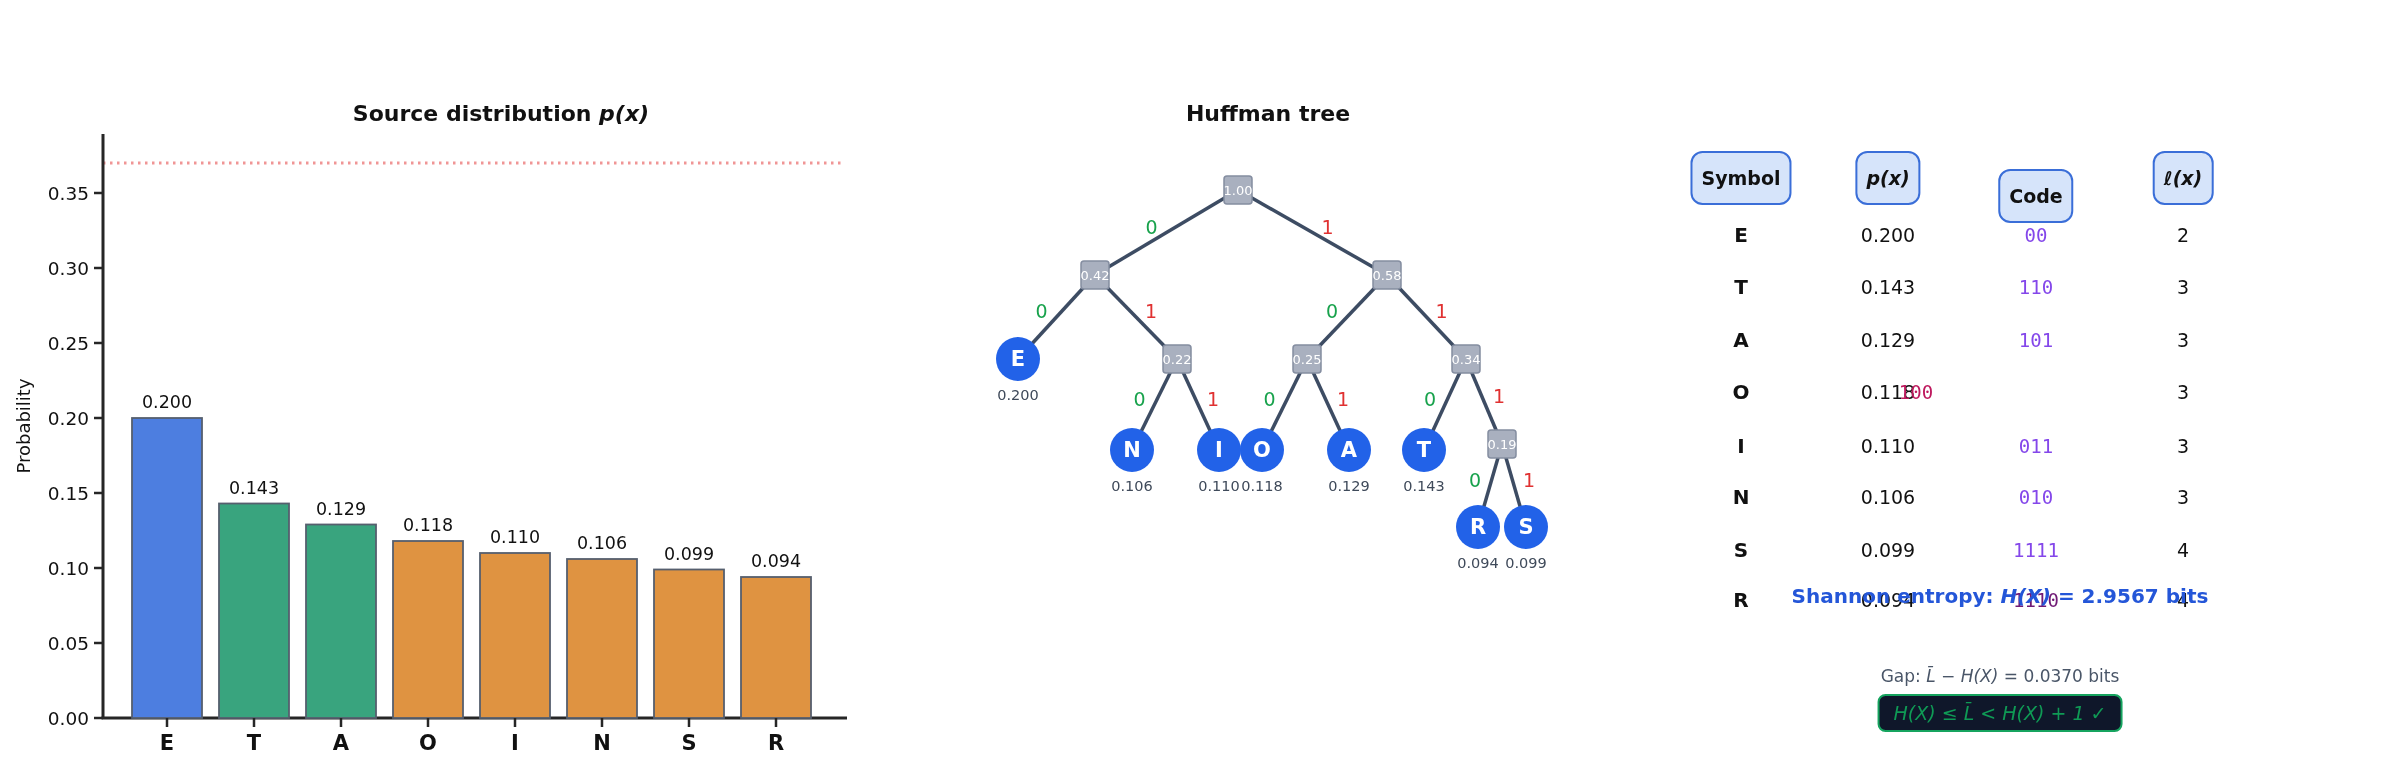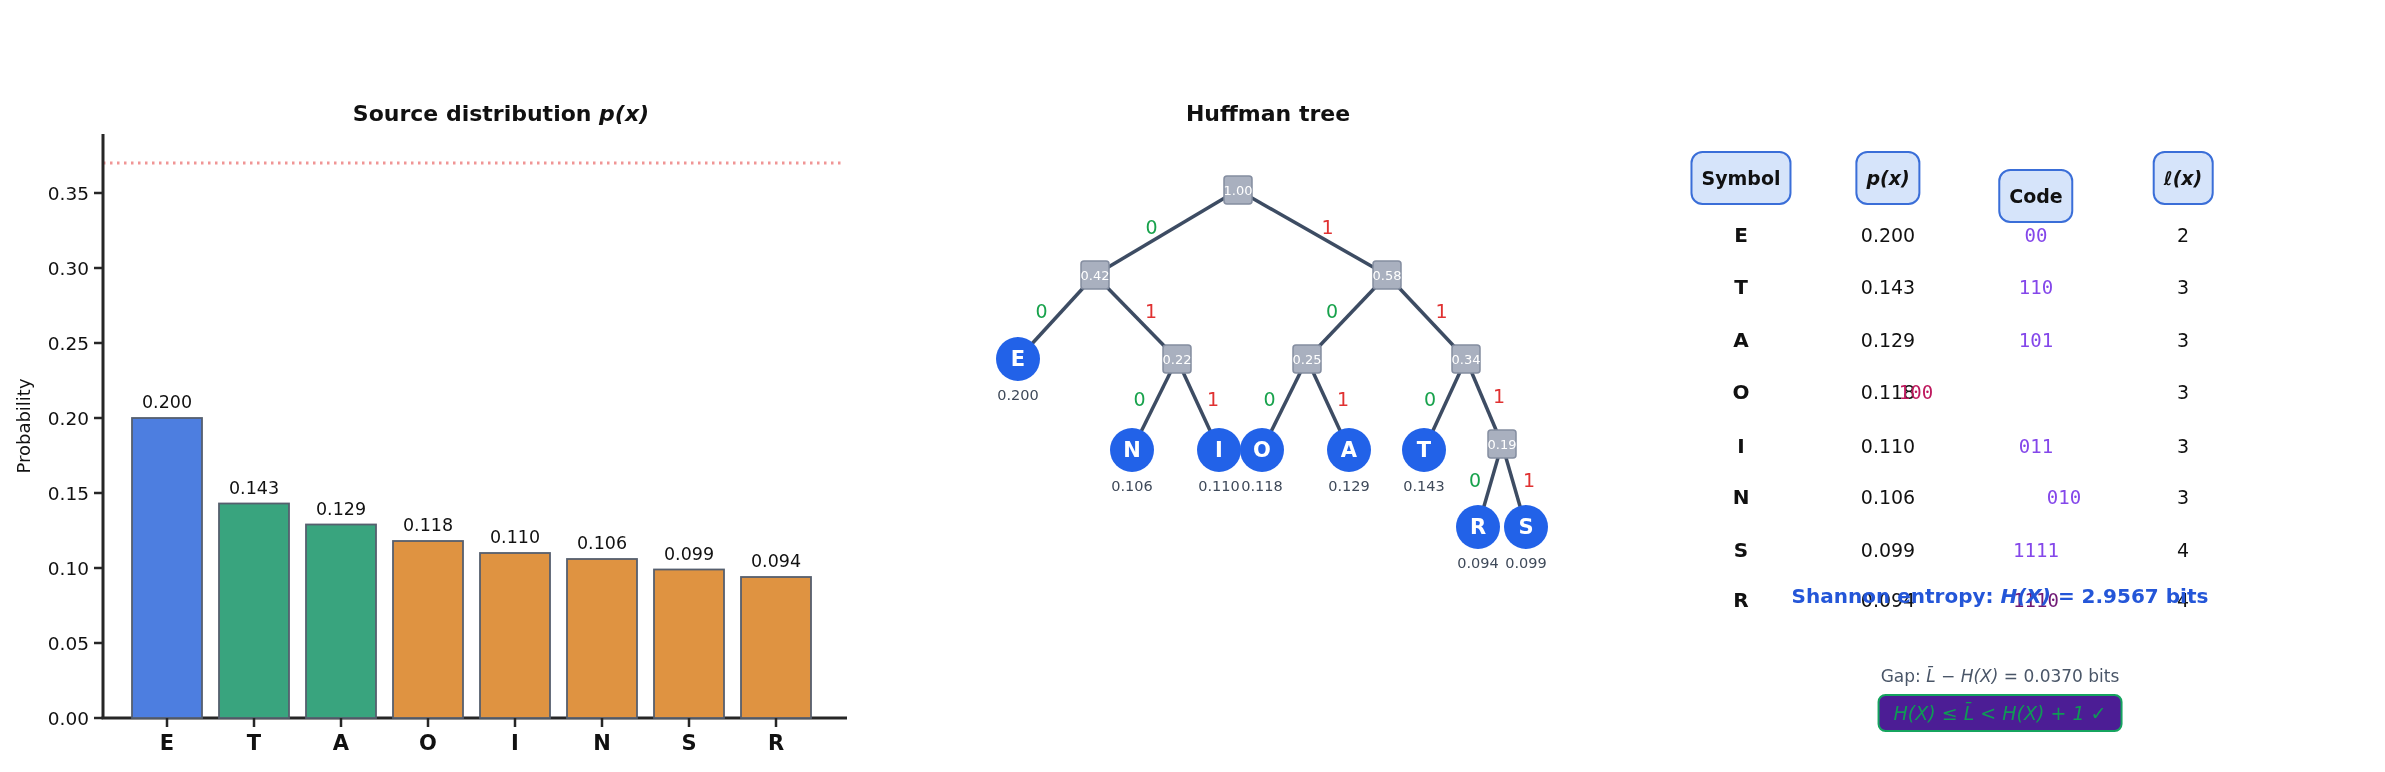--- a/index.html
+++ b/index.html
@@ -197,21 +197,21 @@
       </div>
       <div class="">
         <div class="cell sym" style="left: 1741px; top: 446px;">I</div>
         <div class="cell" style="left: 1888px; top: 446px;">0.110</div>
         <div class="cell code" style="left: 2036px; top: 446px; color: rgb(132, 71, 234);">011</div>
         <div class="cell" style="left: 2183px; top: 446px;">3</div>
       </div>
       <div class="">
         <div class="cell sym" style="left: 1741px; top: 497px;">N</div>
         <div class="cell" style="left: 1888px; top: 497px;">0.106</div>
-        <div class="cell code" style="left: 2036px; top: 497px; color: rgb(132, 71, 234); margin-left: 28px;">010</div>
+        <div class="cell code" style="left: 2036px; top: 497px; color: rgb(132, 71, 234);">010</div>
         <div class="cell" style="left: 2183px; top: 497px;">3</div>
       </div>
       <div class="">
         <div class="cell sym" style="left: 1741px; top: 550px;">S</div>
         <div class="cell" style="left: 1888px; top: 550px;">0.099</div>
         <div class="cell code" style="left: 2036px; top: 550px; color: rgb(132, 71, 234);">1111</div>
         <div class="cell" style="left: 2183px; top: 550px;">4</div>
       </div>
       <div class="">
         <div class="cell sym" style="left: 1741px; top: 600px;">R</div>
@@ -223,16 +223,16 @@
 
   <div class="ann" style="top:596px;color:#2456d8;">
     <span>Shannon entropy: </span><span class="math">H(X)</span><span> = 2.9567 bits</span>
   </div>
 
 
   <div class="ann gap" style="top:676px;color:#4a5668;">
     <span>Gap: </span><span class="math">L̄ − H(X)</span><span> = 0.0370 bits</span>
   </div>
 
-  <div class="bound-box" style="top:713px;background:#4c1d95;color:#0f9a55;">
+  <div class="bound-box" style="top:713px;background:#0f172a;color:#0f9a55;">
     <span class="math">H(X) ≤ L̄ &lt; H(X) + 1</span><span> ✓</span>
   </div>
 </div>
 
 </body></html>

